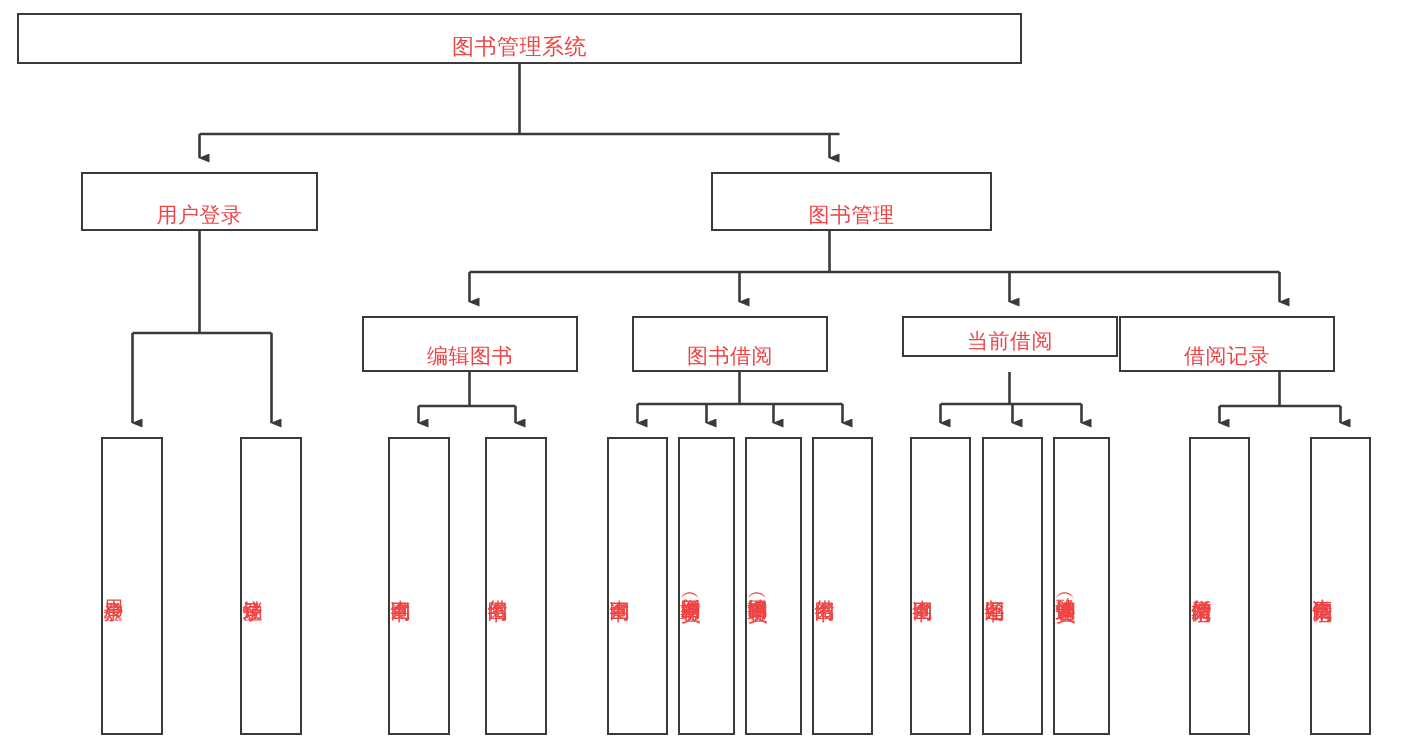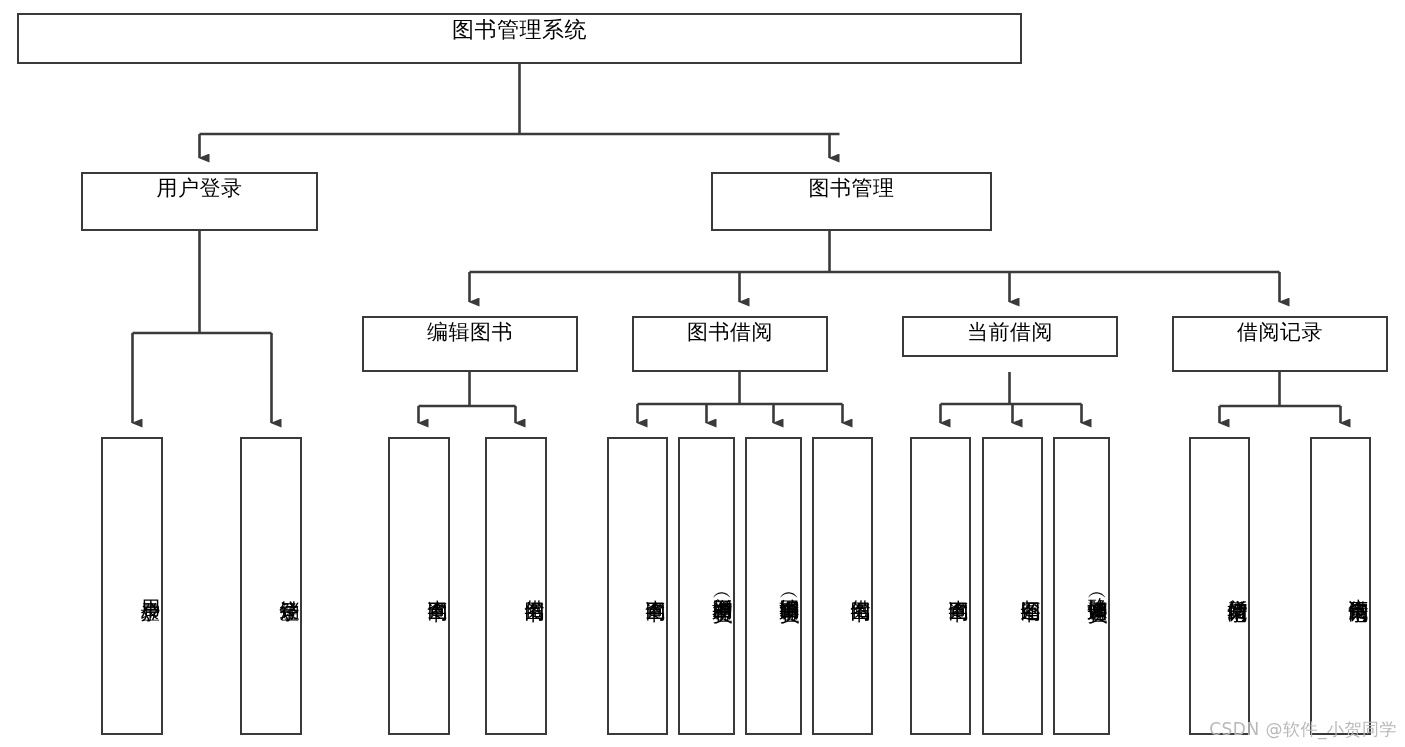--- a/index.html
+++ b/index.html
@@ -22,23 +22,23 @@
     width: 1405px;
     height: 747px;
     pointer-events: none;
   }
   .node {
     position: absolute;
     box-sizing: border-box;
     border: 2px solid #3a3a3a;
     background: #ffffff;
     display: flex;
-    align-items: flex-start;
+    align-items: flex-end;
     justify-content: center;
-    color: #000000;
+    color: #ef4444;
   }
   .node.horiz {
     font-size: 21px;
     letter-spacing: 0.5px;
   }
   .node.vert {
     writing-mode: vertical-rl;
     text-orientation: upright;
     font-size: 20px;
     line-height: 1.05;
@@ -132,21 +132,21 @@
       </div>
       <div class="node horiz" style="left: 362px; top: 316px; width: 216px; height: 56px;">
         <span class="">编辑图书</span>
       </div>
       <div class="node horiz" style="left: 632px; top: 316px; width: 196px; height: 56px;">
         <span class="">图书借阅</span>
       </div>
       <div class="node horiz" style="left: 902px; top: 316px; width: 216px; height: 41px;">
         <span class="">当前借阅</span>
       </div>
-      <div class="node horiz" style="left: 1172px; top: 316px; width: 216px; height: 56px;">
+      <div class="node horiz" style="left: 1119px; top: 316px; width: 216px; height: 56px;">
         <span class="">借阅记录</span>
       </div>
       <div class="node vert" style="left: 101px; top: 437px; width: 62px; height: 298px;">
         <span class="vtext">用户登录</span>
       </div>
       <div class="node vert" style="left: 240px; top: 437px; width: 62px; height: 298px;">
         <span class="vtext">注销登录</span>
       </div>
       <div class="node vert" style="left: 388px; top: 437px; width: 62px; height: 298px;">
         <span class="vtext">查询图书</span>
@@ -176,14 +176,13 @@
         <span class="vtext">确认归还（管理员）</span>
       </div>
       <div class="node vert" style="left: 1189px; top: 437px; width: 61px; height: 298px;">
         <span class="vtext">新增借阅记录</span>
       </div>
       <div class="node vert" style="left: 1310px; top: 437px; width: 61px; height: 298px;">
         <span class="vtext">查询借阅记录</span>
       </div>
     </div>
 
-  <div id="watermark">CSDN @软件_小贺同学</div>
 </div>
 
 </body></html>

